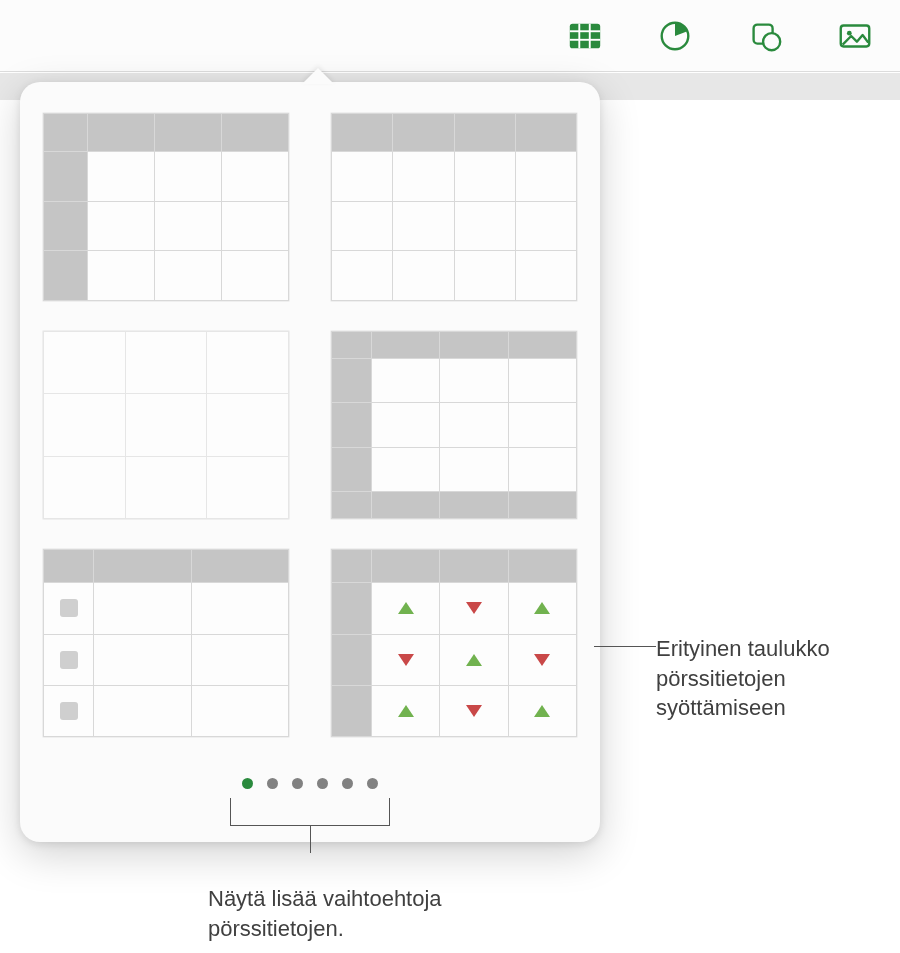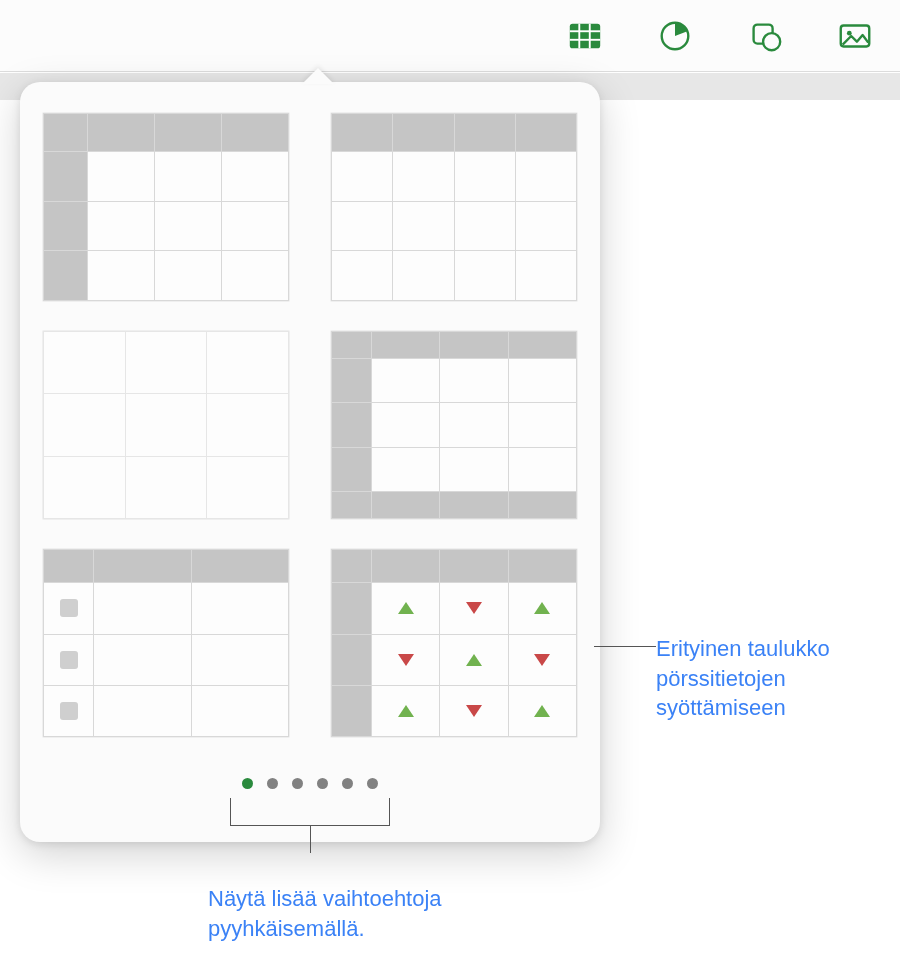--- a/index.html
+++ b/index.html
@@ -146,21 +146,21 @@
     left: 50%;
     bottom: -28px;
     width: 1px;
     height: 28px;
     background: #555;
   }
   
   .callout {
     position: absolute;
     font-size: 22px;
-    color: #3b82f6;
+    color: #404040;
     line-height: 1.35;
   }
   .callout-stock {
     top: 634px;
     left: 656px;
     width: 240px;
   }
   .callout-stock::before {
     content: "";
     position: absolute;
@@ -433,13 +433,13 @@
     <div class="dot"></div>
     <div class="dot"></div>
     <div class="dot"></div>
     <div class="dot"></div>
     <div class="dot"></div>
     <div class="dots-bracket"></div>
   </div>
 </div>
 
 <div class="callout callout-stock">Erityinen taulukko pörssitietojen syöttämiseen</div>
-<div class="callout callout-dots">Näytä lisää vaihtoehtoja pyyhkäisemällä.</div>
+<div class="callout callout-dots">Näytä lisää vaihtoehtoja pörssitietojen.</div>
 
 </body></html>

